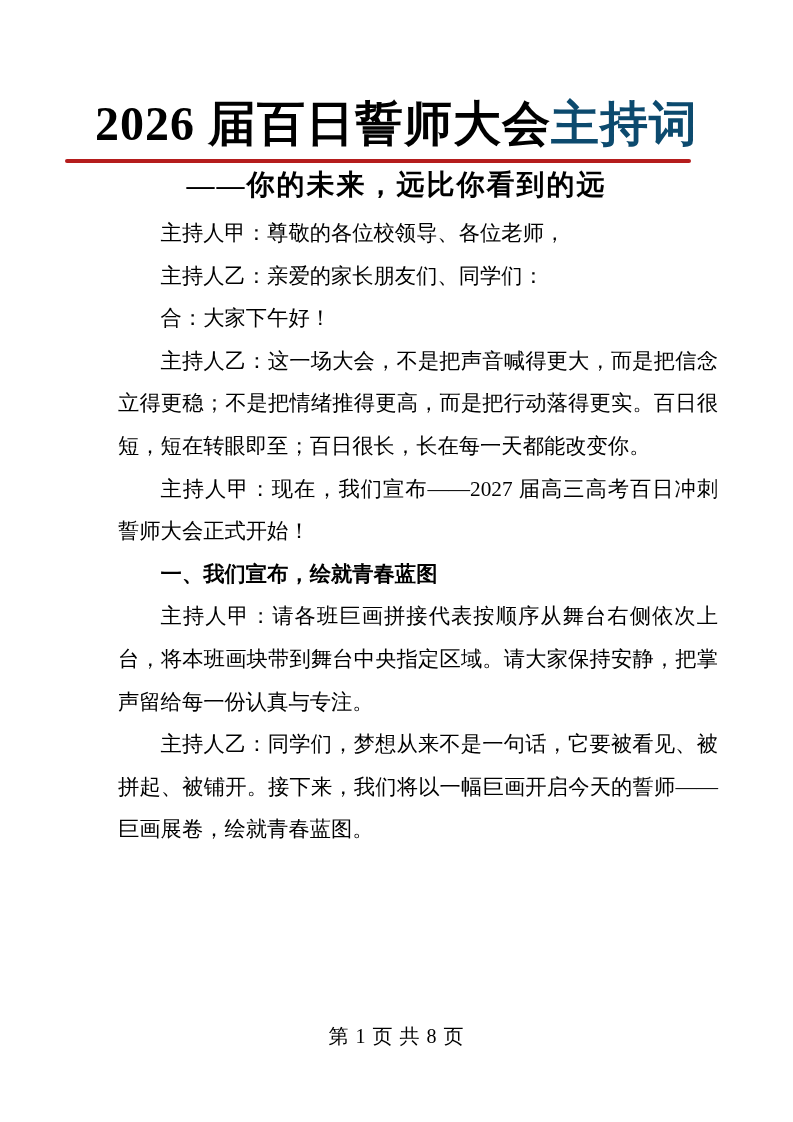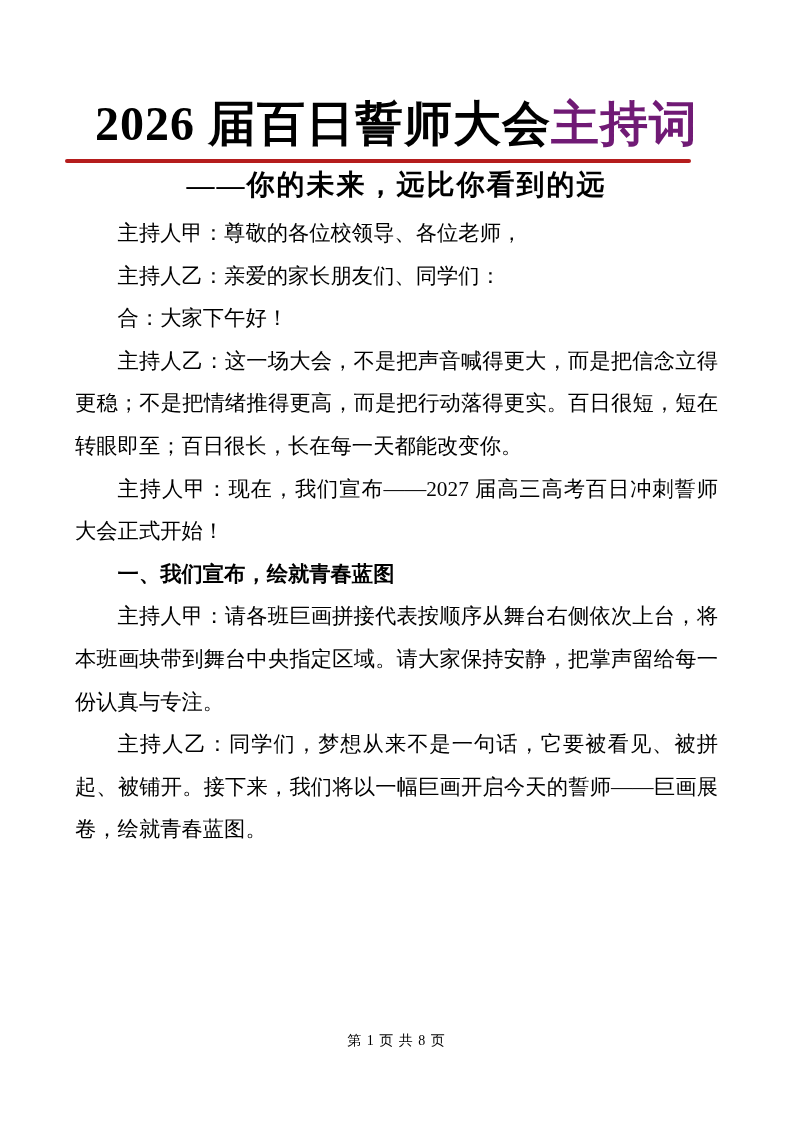--- a/index.html
+++ b/index.html
@@ -19,56 +19,57 @@
     text-align: center;
   }
   .title {
     font-size: 48px;
     font-weight: bold;
     line-height: 1.25;
     letter-spacing: 1px;
     white-space: nowrap;
   }
   .title-accent {
-    color: #701a75;
+    color: #0c4a6e;
   }
   .title-rule {
     width: 626px;
     height: 4px;
     background: #b51d1d;
     margin-top: 5px;
     margin-left: 65px;
     border-radius: 2px;
   }
   .subtitle {
     font-size: 28px;
     font-weight: bold;
     margin-top: 3px;
     letter-spacing: 2px;
   }
   .doc-body {
     margin-top: 8px;
     padding: 0 75px;
     text-align: justify;
+    margin-left: 43px;
   }
   .para {
     font-size: 21.3px;
     line-height: 42.6px;
     text-indent: 2em;
   }
   .para.heading {
     font-weight: bold;
   }
   .doc-footer {
     position: absolute;
     bottom: 72px;
     left: 0;
     width: 100%;
     text-align: center;
-    font-size: 14px;
+    font-size: 20px;
     letter-spacing: 1px;
   }
 </style>
 </head>
 <body>
 
 <div class="page">
 
   <header class="doc-header">
     <h1 class="title"><span class="title-black">2026 届百日誓师大会</span><span class="title-accent">主持词</span></h1>

